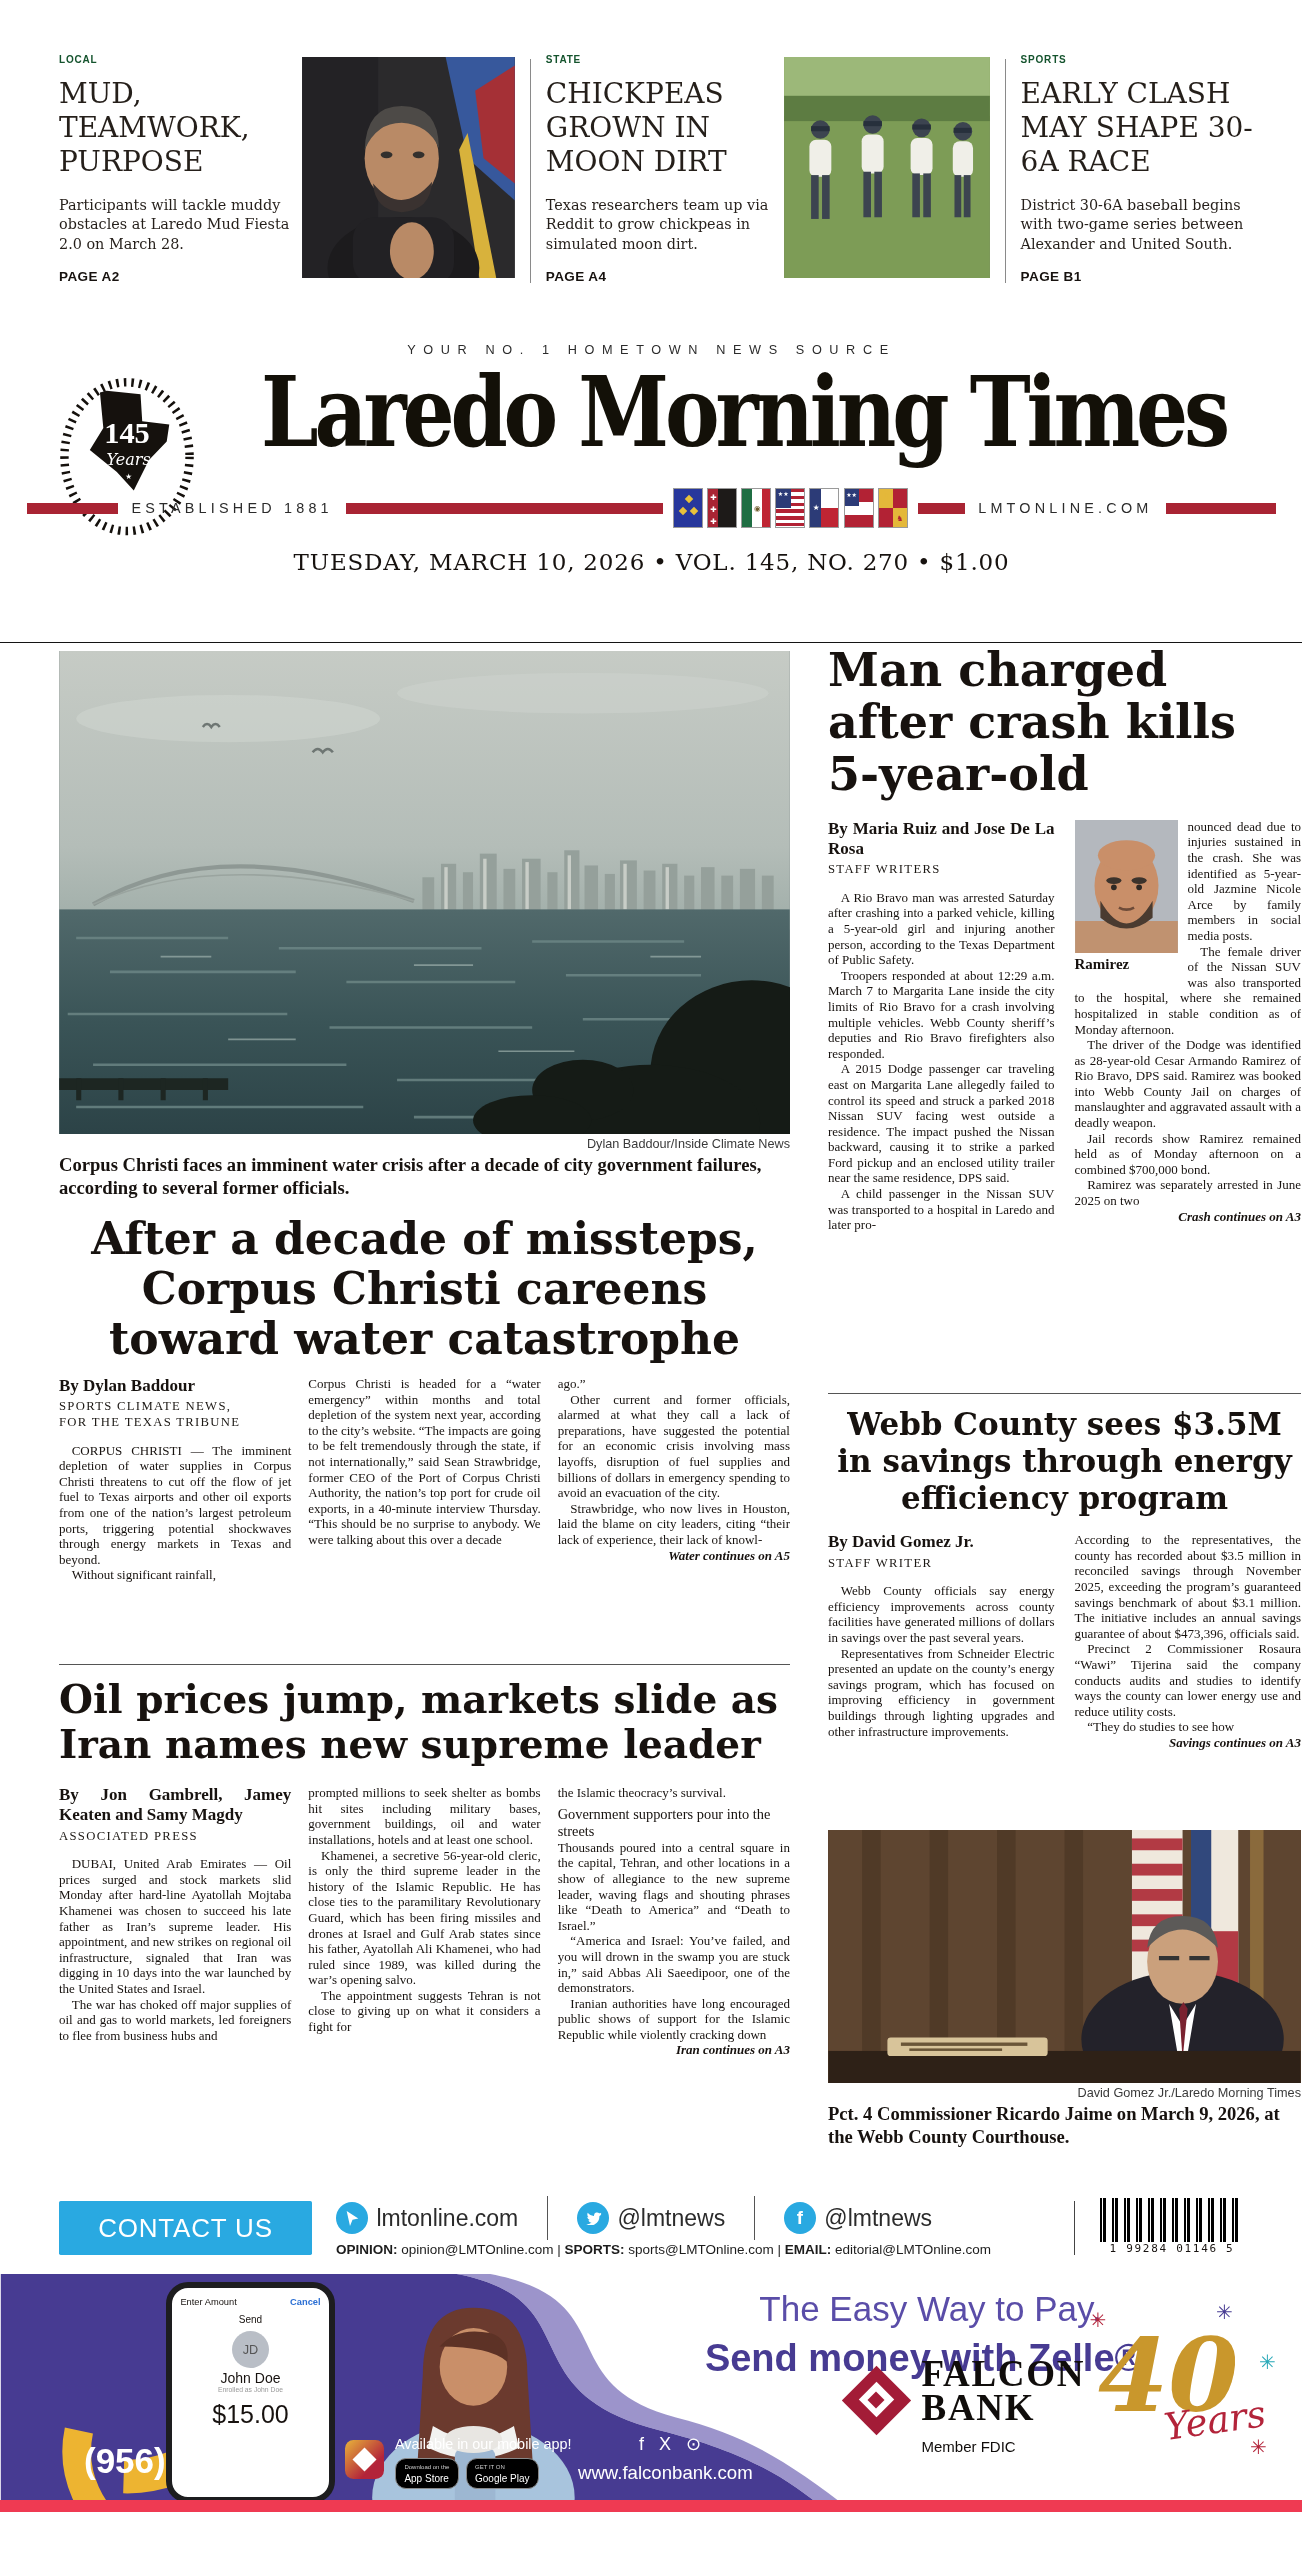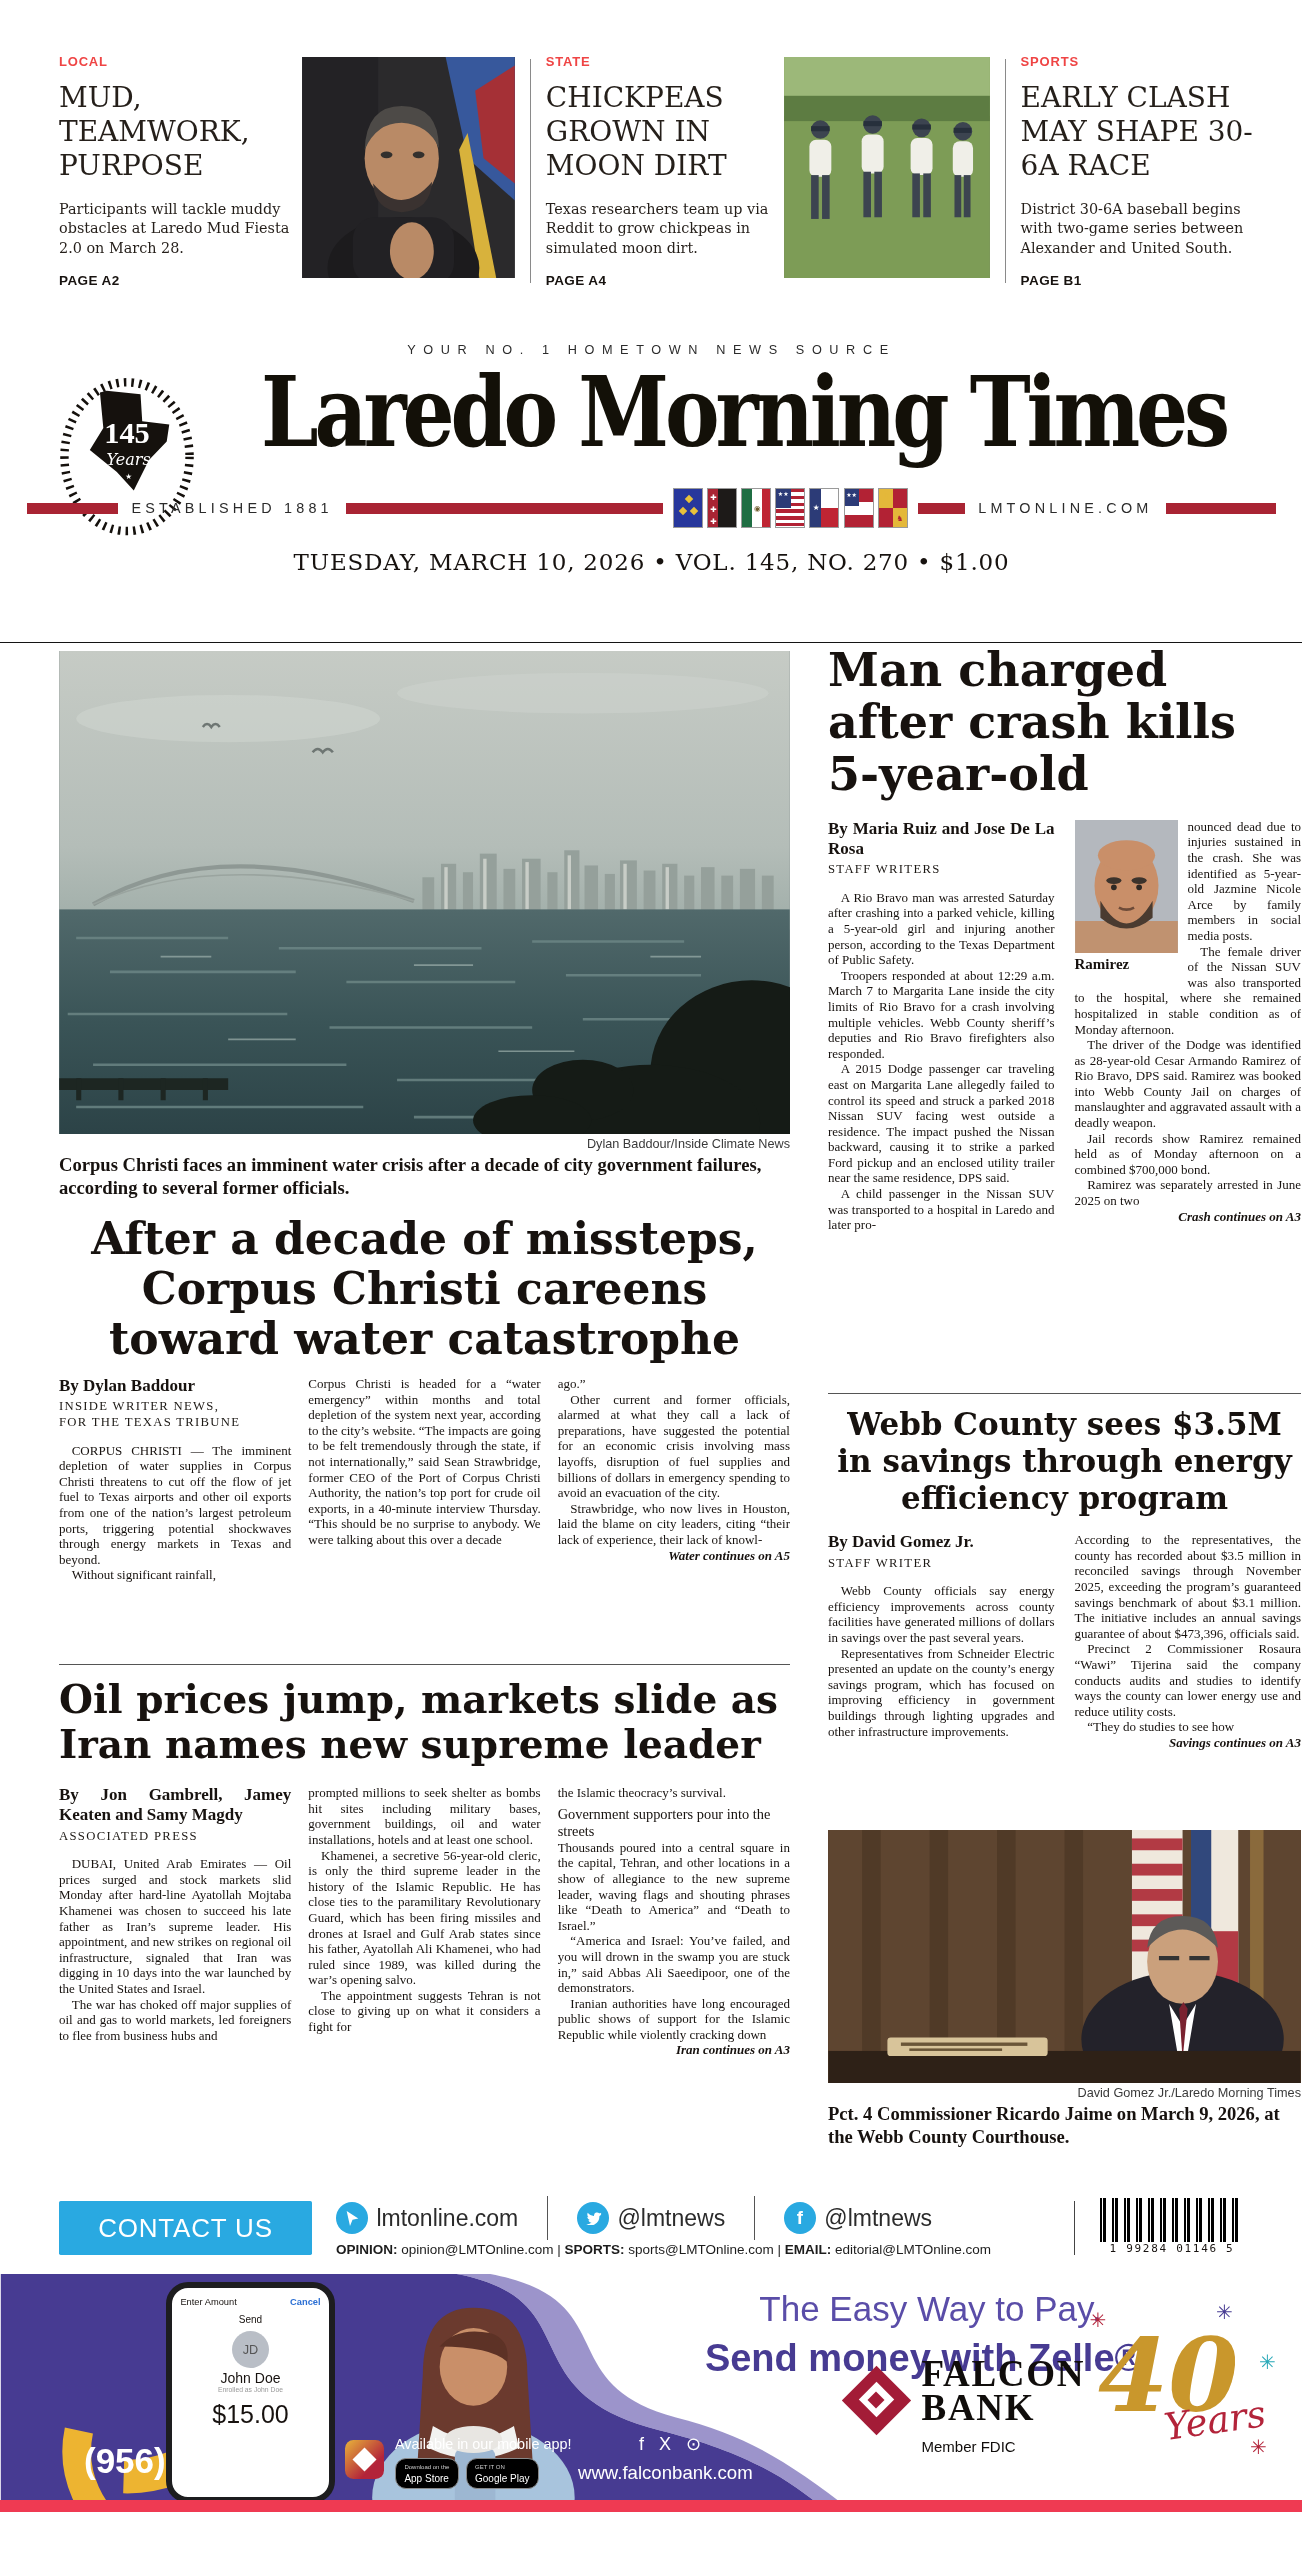--- a/index.html
+++ b/index.html
@@ -2,22 +2,22 @@
 <html style="font-size:13.5px"><head>
 <meta charset="utf-8">
 <style>
   html,body{margin:0;padding:0;background:#e8e8e8;}
   #page{position:relative;width:1303px;height:2576px;background:#fff;overflow:hidden;
         font-family:"Liberation Serif",serif;color:#17120f;}
 
   
   .teasers{position:absolute;top:49px;left:59px;width:1227px;height:264px;display:flex;}
   .tz-text{width:243px;flex:0 0 auto;}
-  .kicker{font-family:"Liberation Sans",sans-serif;font-weight:bold;font-size:13px;
-          letter-spacing:0.8px;color:#ef4444;margin:5px 0 12px;}
+  .kicker{font-family:"Liberation Sans",sans-serif;font-weight:bold;font-size:10px;
+          letter-spacing:0.8px;color:#14532d;margin:5px 0 12px;}
   .tease-head{font-family:"DejaVu Serif",serif;font-size:28px;line-height:34px;
           color:#251f1a;margin:0 0 17px;}
   .tease-desc{font-family:"DejaVu Serif",serif;font-size:14.4px;line-height:19.4px;color:#251f1a;margin:0 0 15px;}
   .tease-page{font-family:"Liberation Sans",sans-serif;font-weight:bold;font-size:13.5px;letter-spacing:0.4px;}
   .tz-img{flex:0 0 auto;margin-top:8.4px;height:221px;overflow:hidden;background:#777;}
   .tz-img svg{display:block;}
   .tz-sep{flex:0 0 0.8px;background:#8a8a8a;margin:10px 15px 30px 15px;}
 
   
   .masthead{position:absolute;top:331px;left:0;width:1303px;height:311px;
@@ -373,21 +373,21 @@
         </svg>
       </div>
       <div class="credit">Dylan Baddour/Inside Climate News</div>
       <div class="photocap">Corpus Christi faces an imminent water crisis after a decade of city government failures, according to several former officials.</div>
 
       <h1 class="wat-head">After a decade of missteps, Corpus Christi careens toward water catastrophe</h1>
 
       <div class="cols" style="height:274px">
         <div class="bcol">
           <div class="byline">By Dylan Baddour</div>
-          <div class="byrole" style="margin-bottom:0">INSIDE WRITER NEWS,</div>
+          <div class="byrole" style="margin-bottom:0">SPORTS CLIMATE NEWS,</div>
           <div class="byrole">FOR THE TEXAS TRIBUNE</div>
           <p>CORPUS CHRISTI — The imminent depletion of water supplies in Corpus Christi threatens to cut off the flow of jet fuel to Texas airports and other oil exports from one of the nation’s largest petroleum ports, triggering potential shockwaves through energy markets in Texas and beyond.</p>
           <p>Without significant rainfall,</p>
         </div>
         <div class="bcol">
           <p class="noind">Corpus Christi is headed for a “water emergency” within months and total depletion of the system next year, according to the city’s website. “The impacts are going to be felt tremendously through the state, if not internationally,” said Sean Strawbridge, former CEO of the Port of Corpus Christi Authority, the nation’s top port for crude oil exports, in a 40-minute interview Thursday. “This should be no surprise to anybody. We were talking about this over a decade</p>
         </div>
         <div class="bcol">
           <p class="noind">ago.”</p>
           <p>Other current and former officials, alarmed at what they call a lack of preparations, have suggested the potential for an economic crisis involving mass layoffs, disruption of fuel supplies and billions of dollars in emergency spending to avoid an evacuation of the city.</p>

